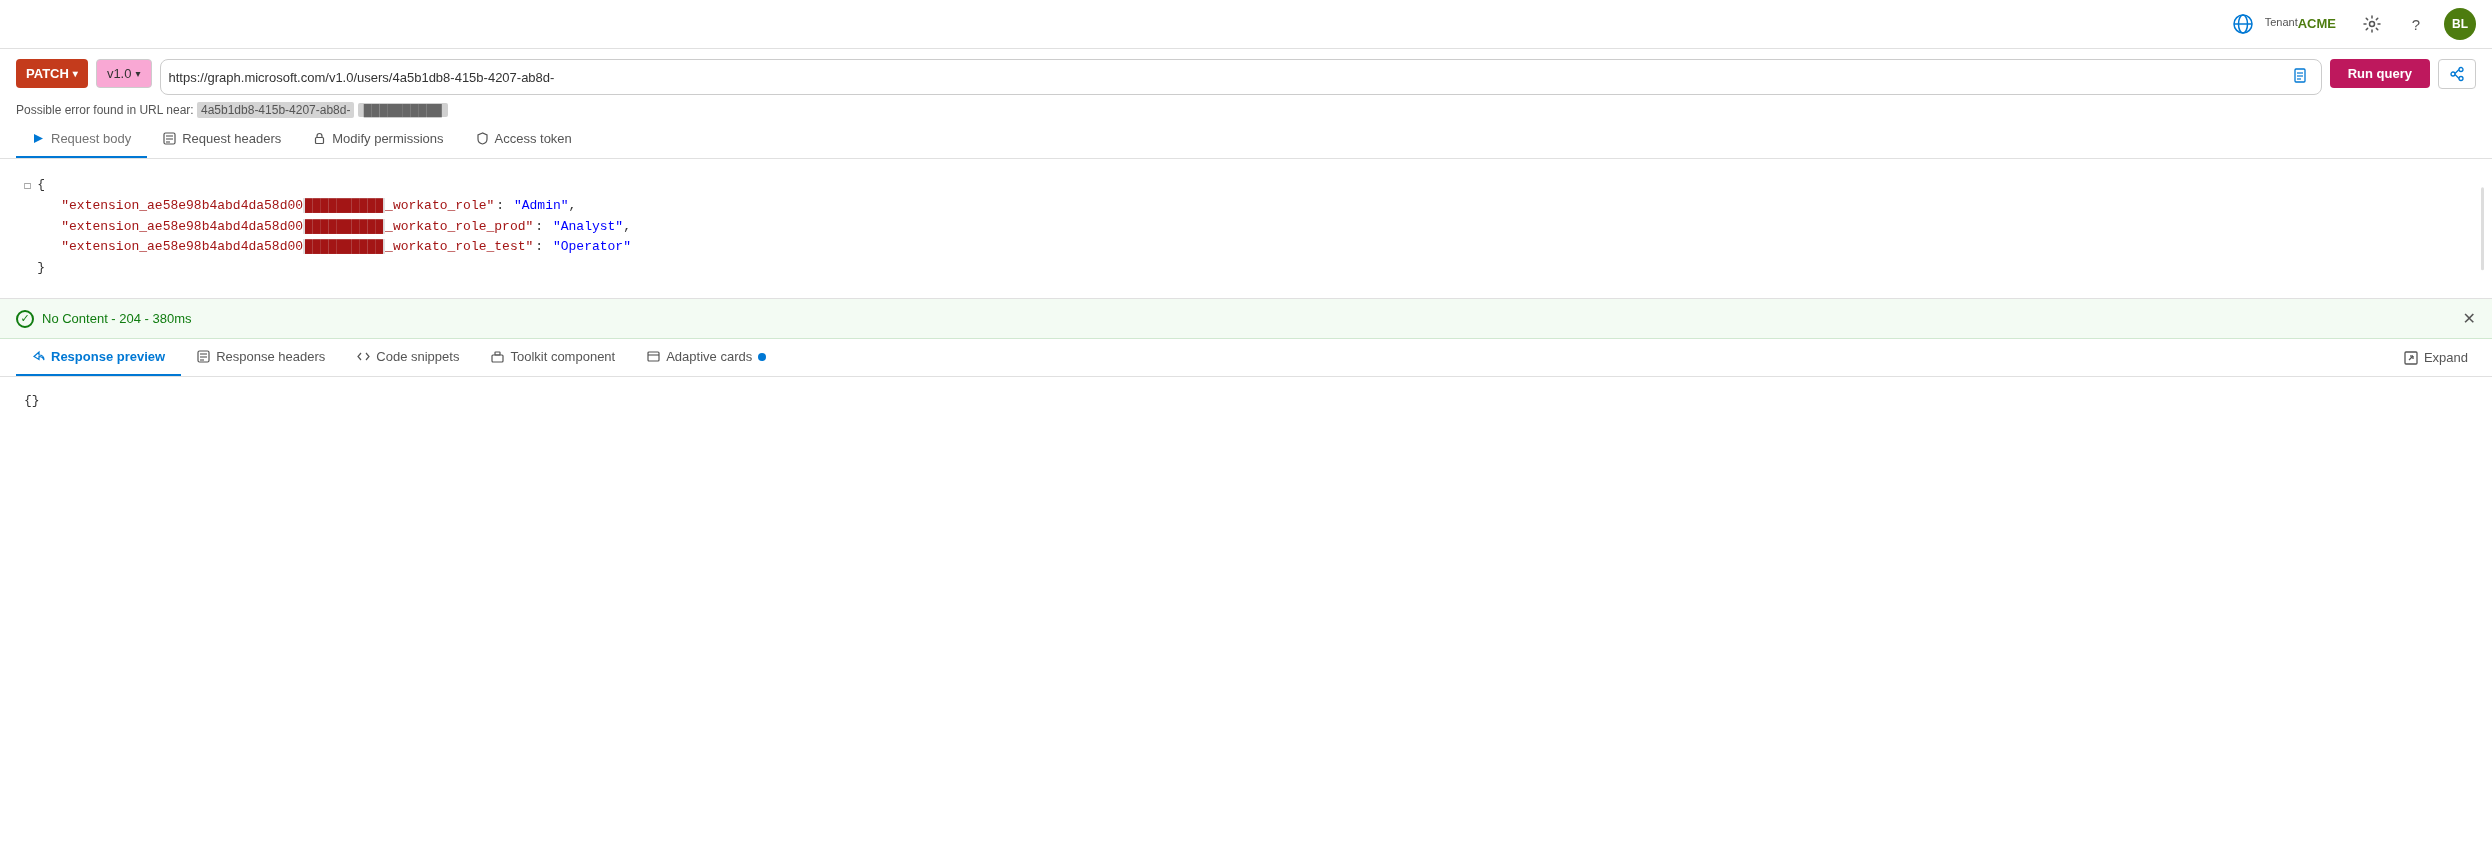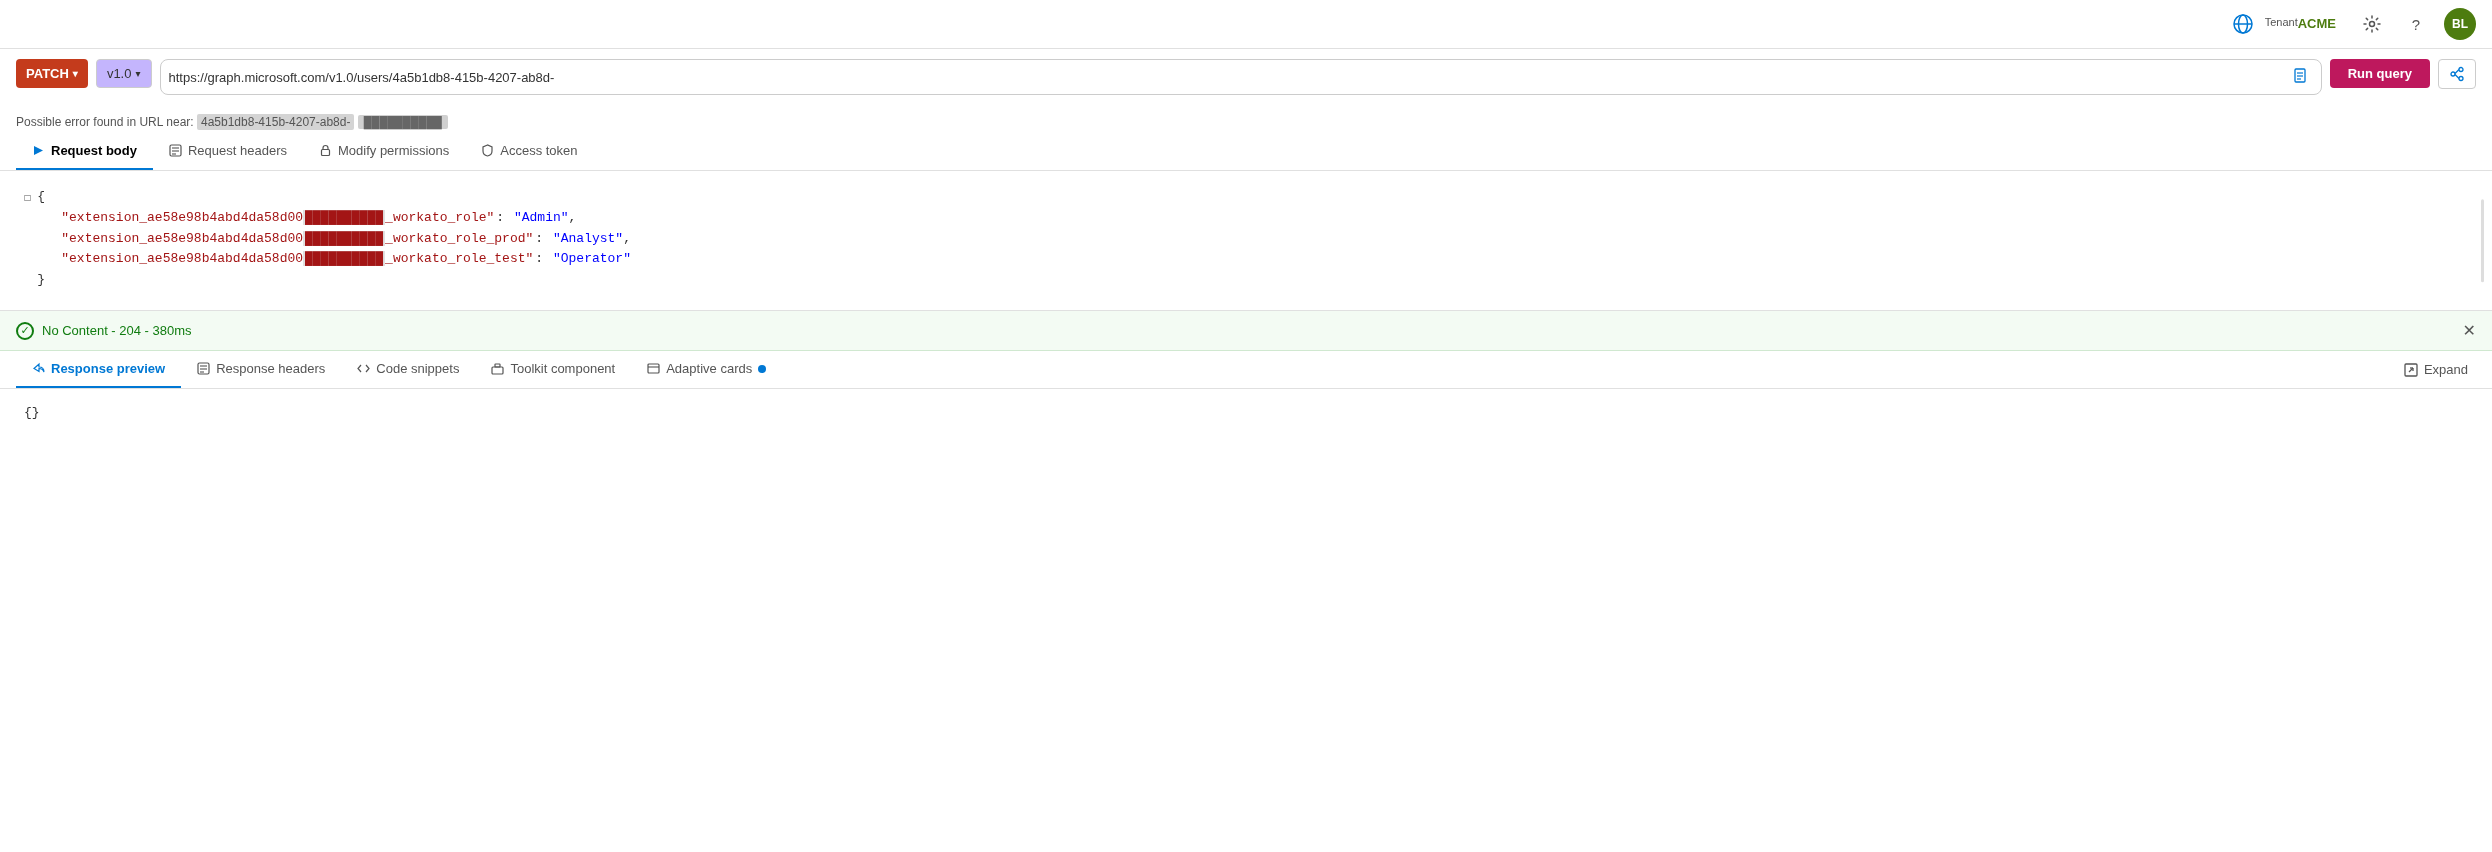--- a/index.html
+++ b/index.html
@@ -61,21 +61,21 @@
       cursor: pointer;
       display: flex; align-items: center; gap: 4px;
       white-space: nowrap;
     }
     .version-select {
       border: 1px solid #ccc;
       border-radius: 4px;
       padding: 6px 10px;
       font-size: 13px;
       cursor: pointer;
-      background: #c4b5fd;
+      background: #f9a8d4;
       display: flex; align-items: center; gap: 4px;
       white-space: nowrap;
     }
     .url-input-wrap {
       flex: 1;
       border: 1px solid #ccc;
       border-radius: 8px;
       display: flex; align-items: center;
       padding: 0 8px;
       height: 36px;
@@ -109,21 +109,20 @@
       border-radius: 4px;
       padding: 6px 10px;
       cursor: pointer;
       color: #0078d4;
       display: flex; align-items: center;
     }
     .url-error {
       padding: 2px 4px 4px 16px;
       color: #555;
       font-size: 12px;
-      margin-top: 12px;
     }
     .url-error span { background: #d4d4d4; padding: 1px 4px; border-radius: 2px; }
 
     
     .tabs-bar {
       display: flex;
       align-items: center;
       padding: 0 16px;
       border-bottom: 1px solid #e0e0e0;
       gap: 0;
@@ -131,23 +130,23 @@
     .tab {
       display: flex; align-items: center; gap: 6px;
       padding: 10px 16px;
       cursor: pointer;
       font-size: 13px;
       color: #555;
       border-bottom: 2px solid transparent;
       white-space: nowrap;
     }
     .tab.active {
-      color: #000000;
+      color: #737373;
       border-bottom: 2px solid #0078d4;
-      font-weight: 700;
+      font-weight: 400;
     }
 
     
     .code-area {
       padding: 16px 24px;
       font-family: 'Consolas', 'Courier New', monospace;
       font-size: 13px;
       line-height: 1.6;
       background: #fff;
       position: relative;

